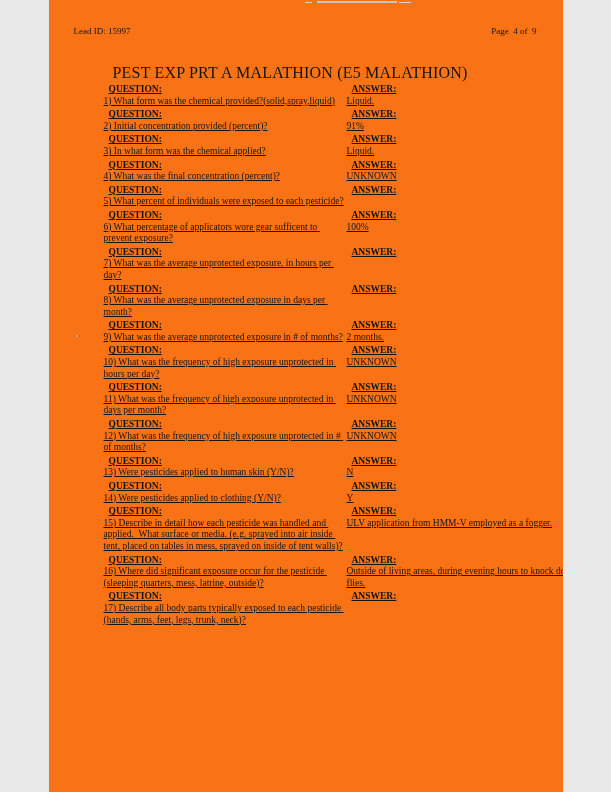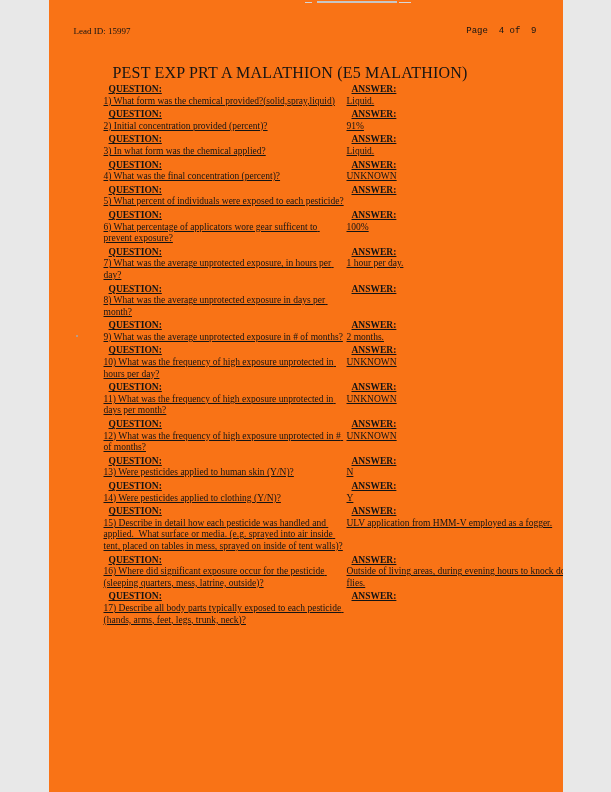--- a/index.html
+++ b/index.html
@@ -10,21 +10,21 @@
     background:#f97316;
     font-family:"Liberation Serif","DejaVu Serif",serif;
     color:#141414;
     overflow:hidden;
   }
   .hdr {
     position:absolute; top:26px; left:25px; right:26px;
     display:flex; justify-content:space-between;
     font-size:9px; line-height:11px;
   }
-  .hdr .pg { white-space:pre;font-family:Liberation Mono, monospace; }
+  .hdr .pg { white-space:pre; }
   .doc-title {
     position:absolute; top:64px; left:64px;
     font-weight:normal; font-size:16px; letter-spacing:0.2px;
     white-space:pre;
   }
   .qa {
     position:absolute; top:84px; left:55px; width:510px;
     font-size:9.5px; line-height:11.6px;
   }
   .row { display:flex; margin-bottom:2px;text-decoration:underline; }
@@ -126,21 +126,20 @@
     </div>
   </div>
 
   <div class="row">
     <div class="qcol">
       <div class="lbl">QUESTION:</div>
       <div class="txt">7) What was the average unprotected exposure, in hours per day?</div>
     </div>
     <div class="acol">
       <div class="lbl">ANSWER:</div>
-      <div class="txt">1 hour per day.</div>
     </div>
   </div>
 
   <div class="row">
     <div class="qcol">
       <div class="lbl">QUESTION:</div>
       <div class="txt">8) What was the average unprotected exposure in days per month?</div>
     </div>
     <div class="acol">
       <div class="lbl">ANSWER:</div>

